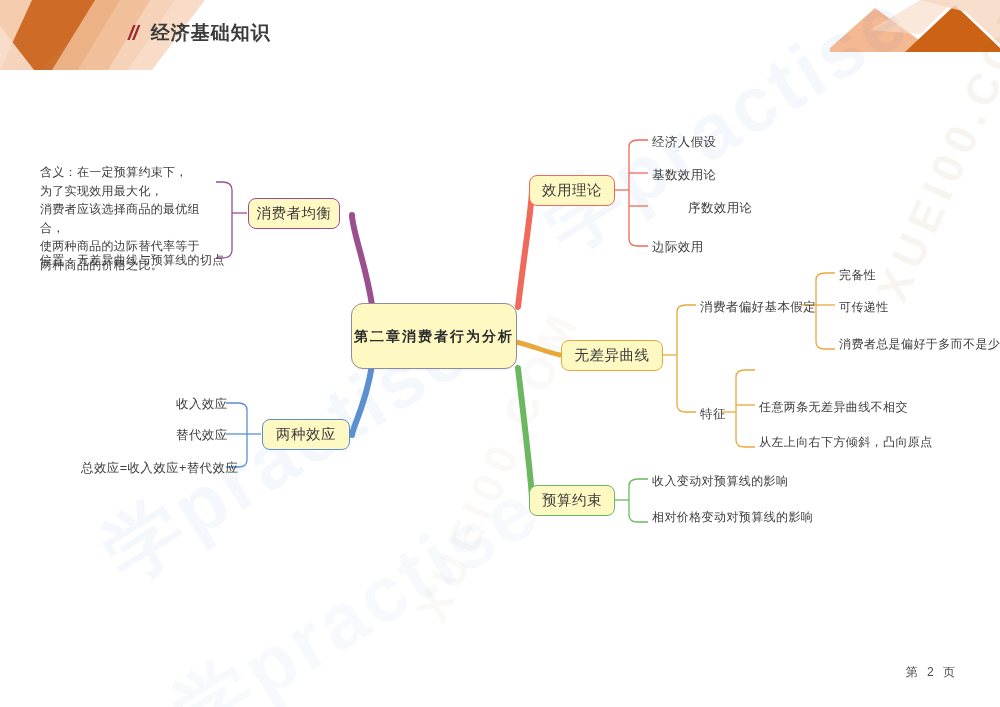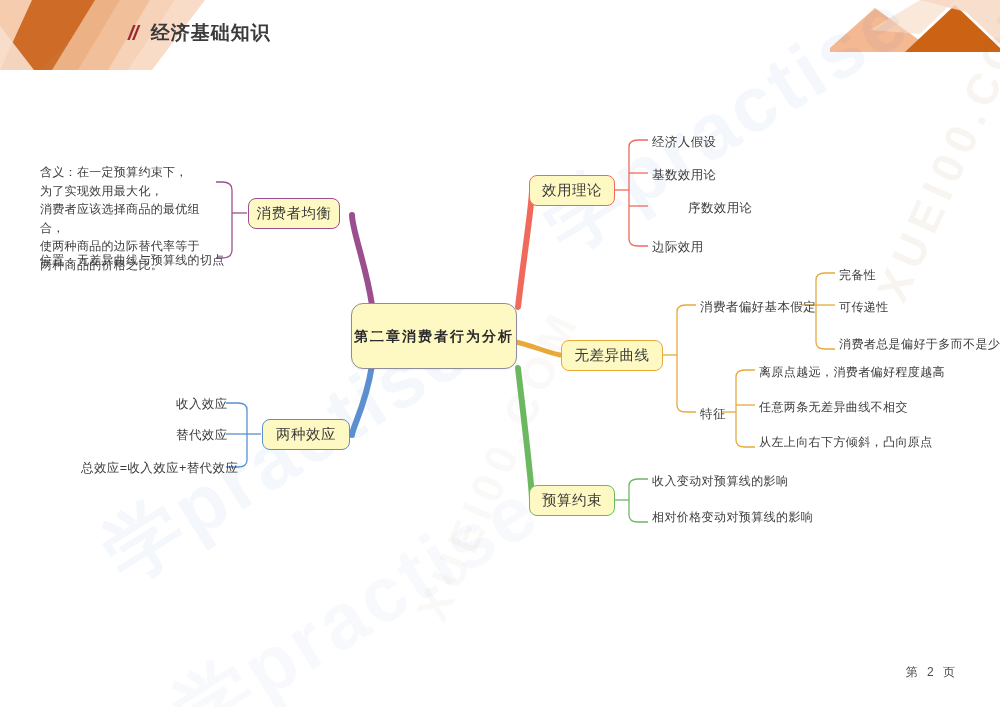--- a/index.html
+++ b/index.html
@@ -262,21 +262,20 @@
   <div class="leaf" style="left:652px; top:200px;margin-left:36px;">序数效用论</div>
   <div class="leaf" style="left:652px; top:239px;">边际效用</div>
 
   <div class="leaf" style="left:700px; top:299px;">消费者偏好基本假定</div>
   <div class="leaf" style="left:700px; top:406px;">特征</div>
 
   <div class="leaf small" style="left:839px; top:267px;">完备性</div>
   <div class="leaf small" style="left:839px; top:299px;">可传递性</div>
   <div class="leaf small" style="left:839px; top:336px;">消费者总是偏好于多而不是少</div>
 
-  <div class="leaf small" style="left:759px; top:364px;">离原点越远，消费者偏好程度越高</div>
   <div class="leaf small" style="left:759px; top:399px;">任意两条无差异曲线不相交</div>
   <div class="leaf small" style="left:759px; top:434px;">从左上向右下方倾斜，凸向原点</div>
 
   <div class="leaf small" style="left:652px; top:473px;">收入变动对预算线的影响</div>
   <div class="leaf small" style="left:652px; top:509px;">相对价格变动对预算线的影响</div>
 
   <div class="footer">第 2 页</div>
 
 </div>
 

